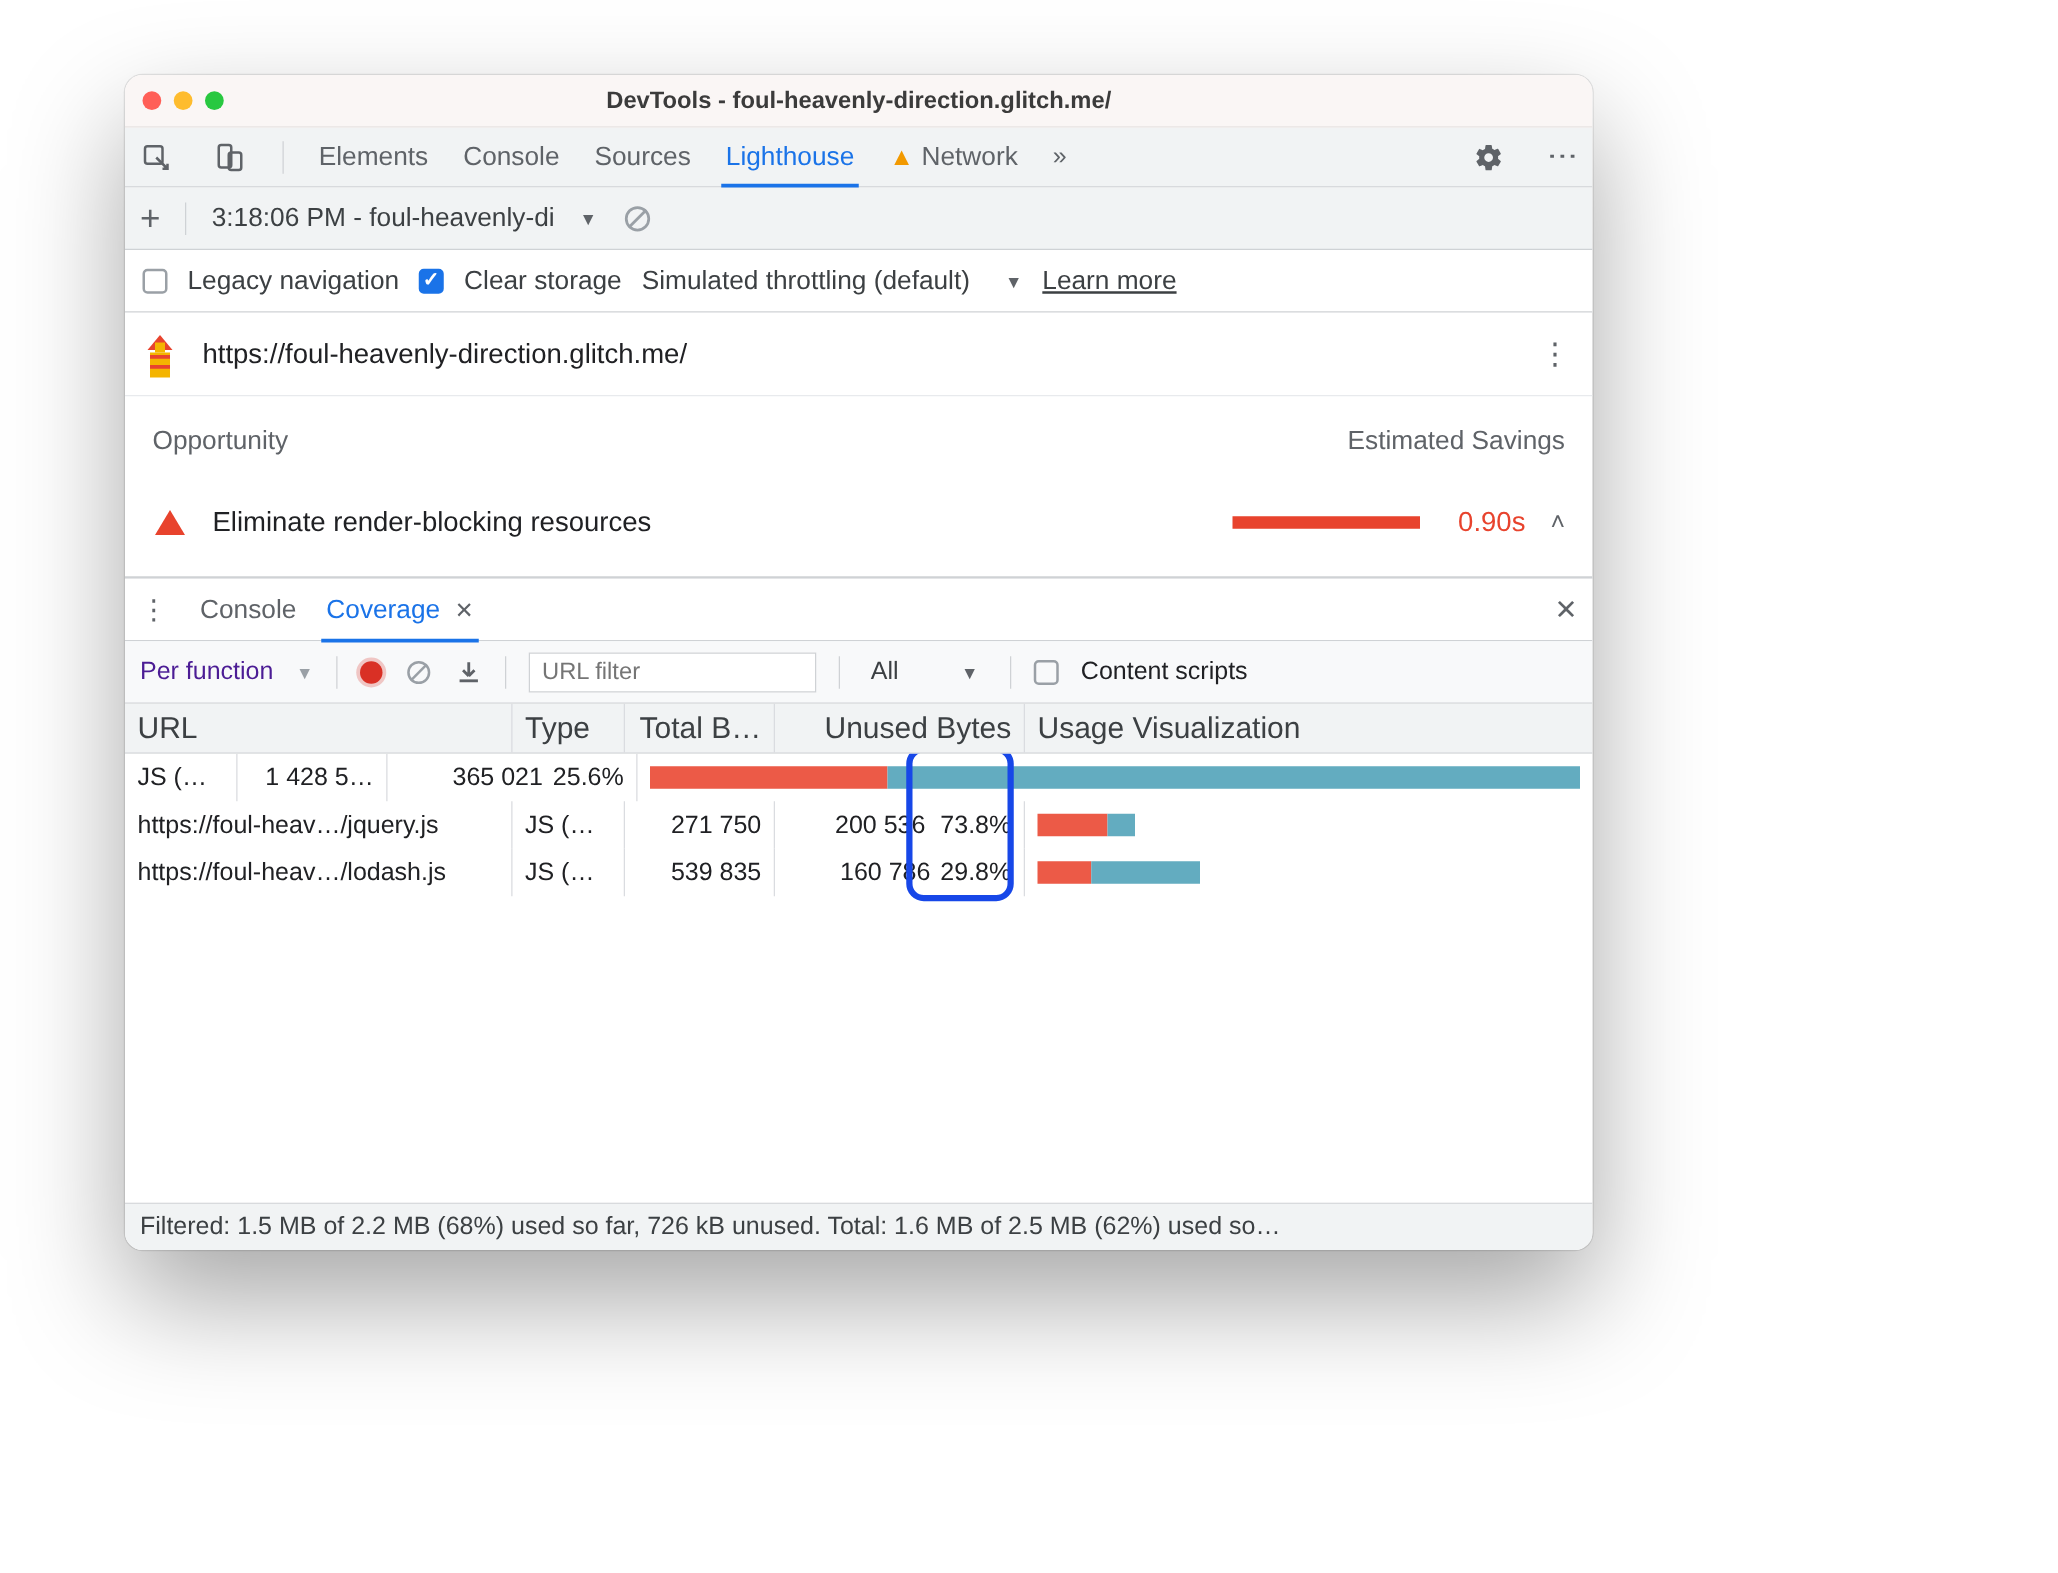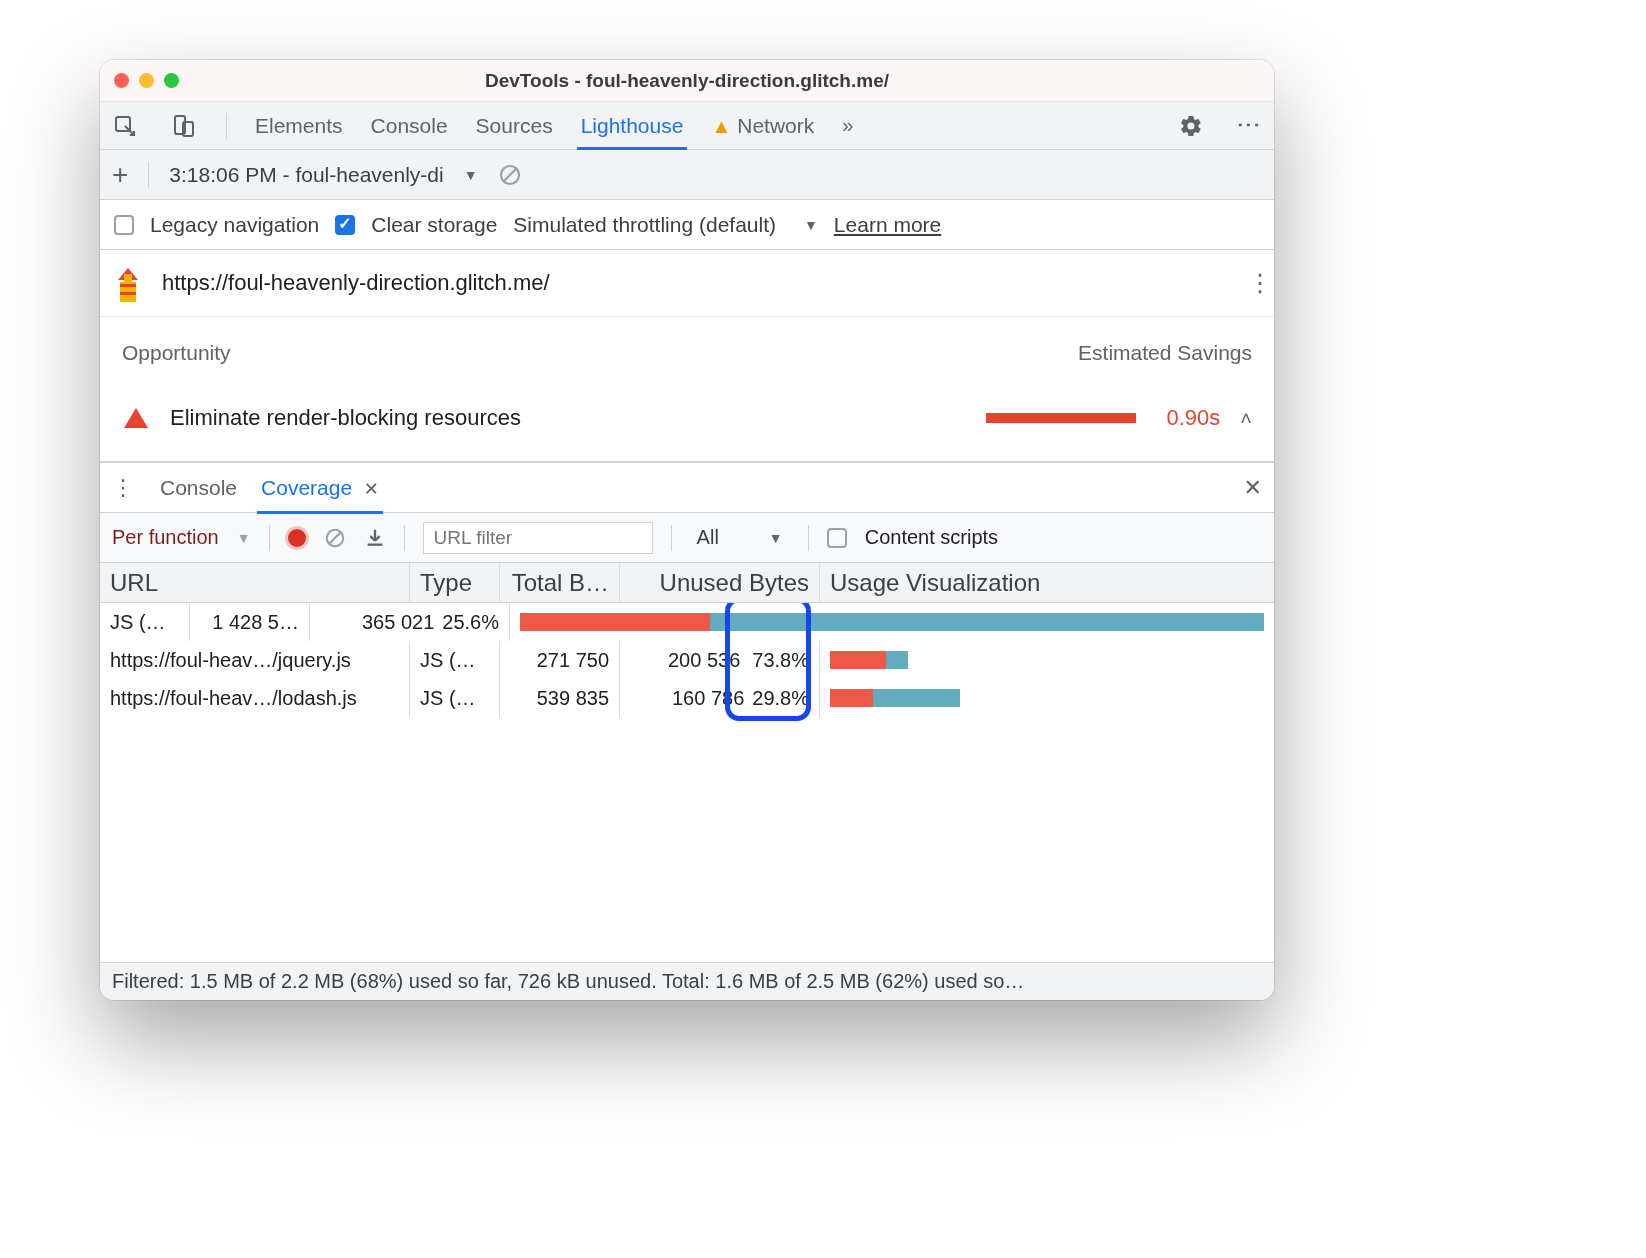--- a/index.html
+++ b/index.html
@@ -45,21 +45,21 @@
 
   .lh-settings {
     height: 50px; display:flex; align-items:center; gap:16px; border-bottom:1px solid #cfd2d5;
     background:#fff; padding:0 14px; flex-shrink:0; color:#3c4043; font-size:21px;
   }
   .chk { width:20px; height:20px; border:2px solid #9aa0a6; border-radius:4px; display:inline-block; flex-shrink:0; }
   .chk.on { background:#1a73e8; border-color:#1a73e8; position:relative }
   .chk.on::after { content:"✓"; color:#fff; font-size:16px; position:absolute; left:1px; top:-3px; font-weight:bold }
   .link { color:#3c4043; text-decoration: underline }
 
-  .urlrow { display:flex; align-items:center; padding:14px 0 14px 8px; border-bottom:1px solid #e8eaed; flex-shrink:0 }
+  .urlrow { display:flex; align-items:center; padding:14px 16px 14px 8px; border-bottom:1px solid #e8eaed; flex-shrink:0 }
   .lighthouse-logo { width:40px; height:38px; margin-right:14px; flex-shrink:0 }
   .urlrow .url { font-size:22px; color:#202124 }
   .urlrow .kebab { margin-left:auto; color:#5f6368; font-size:24px; letter-spacing: 2px }
 
   .opp-header { display:flex; padding: 24px 22px 10px 22px; color:#5f6368; font-size:21px; flex-shrink:0 }
 
   .opp-row { display:flex; align-items:center; padding:30px 22px 30px 24px; font-size:22px; flex-shrink:0; border-bottom:2px solid #cfd2d5 }
   .opp-tri { width:0;height:0;border-left:12px solid transparent;border-right:12px solid transparent;border-bottom:20px solid #e8432d; margin-right:22px }
   .opp-bar { width:150px; height:10px; background:#e8432d; margin-right:30px }
   .savings { color:#e8432d; font-size:22px; margin-right:20px }
@@ -67,21 +67,21 @@
 
   .drawer-tabs { height:50px; display:flex; align-items:center; gap:24px; border-bottom:1px solid #cfd2d5; padding:0 12px; flex-shrink:0; color:#5f6368; background:#fff }
   .drawer-tabs .kebab { font-size:22px; letter-spacing:2px }
   .dtab { font-size:21px; cursor:pointer }
   .dtab.active { color:#1a73e8; position:relative }
   .dtab.active::after { content:""; position:absolute; left:-4px; right:-4px; bottom:-14px; height:3px; background:#1a73e8 }
   .x { font-size:18px; color:#5f6368 }
   .drawer-tabs .close { margin-left:auto; font-size:22px; color:#5f6368 }
 
   .cov-toolbar { height:50px; display:flex; align-items:center; gap:18px; border-bottom:1px solid #cfd2d5; padding:0 12px; flex-shrink:0; background:#f8f9fa; font-size:20px }
-  .cov-toolbar .mode { color:#7f1d1d }
+  .cov-toolbar .mode { color:#4c1d95 }
   .rec { width:18px;height:18px;border-radius:50%; background:#d93025; box-shadow:0 0 0 3px rgba(217,48,37,0.25) }
   .dl { color:#5f6368 }
   .vline { width:1px; height:26px; background:#cfd2d5 }
   .filter-input { border:1px solid #cfd2d5; height:32px; width:230px; padding:0 10px; font-size:19px; color:#9aa0a6; background:#fff }
   .select-all { display:flex; align-items:center; gap:50px; border:1px solid transparent; color:#3c4043; padding: 0 6px }
 
   .cov-head { display:flex; height:40px; align-items:flex-end; background:#f1f3f4; border-bottom:1px solid #cfd2d5; flex-shrink:0; color:#3c4043; font-size:24px }
   .cov-head > div, .cov-row > div { padding: 0 10px; display:flex; align-items:center; height:100%; border-right:1px solid #dadce0 }
   .cov-head > div:last-child, .cov-row > div:last-child { border-right:none }
   .c-url { width:310px } .c-type { width:90px } .c-total { width:120px }

